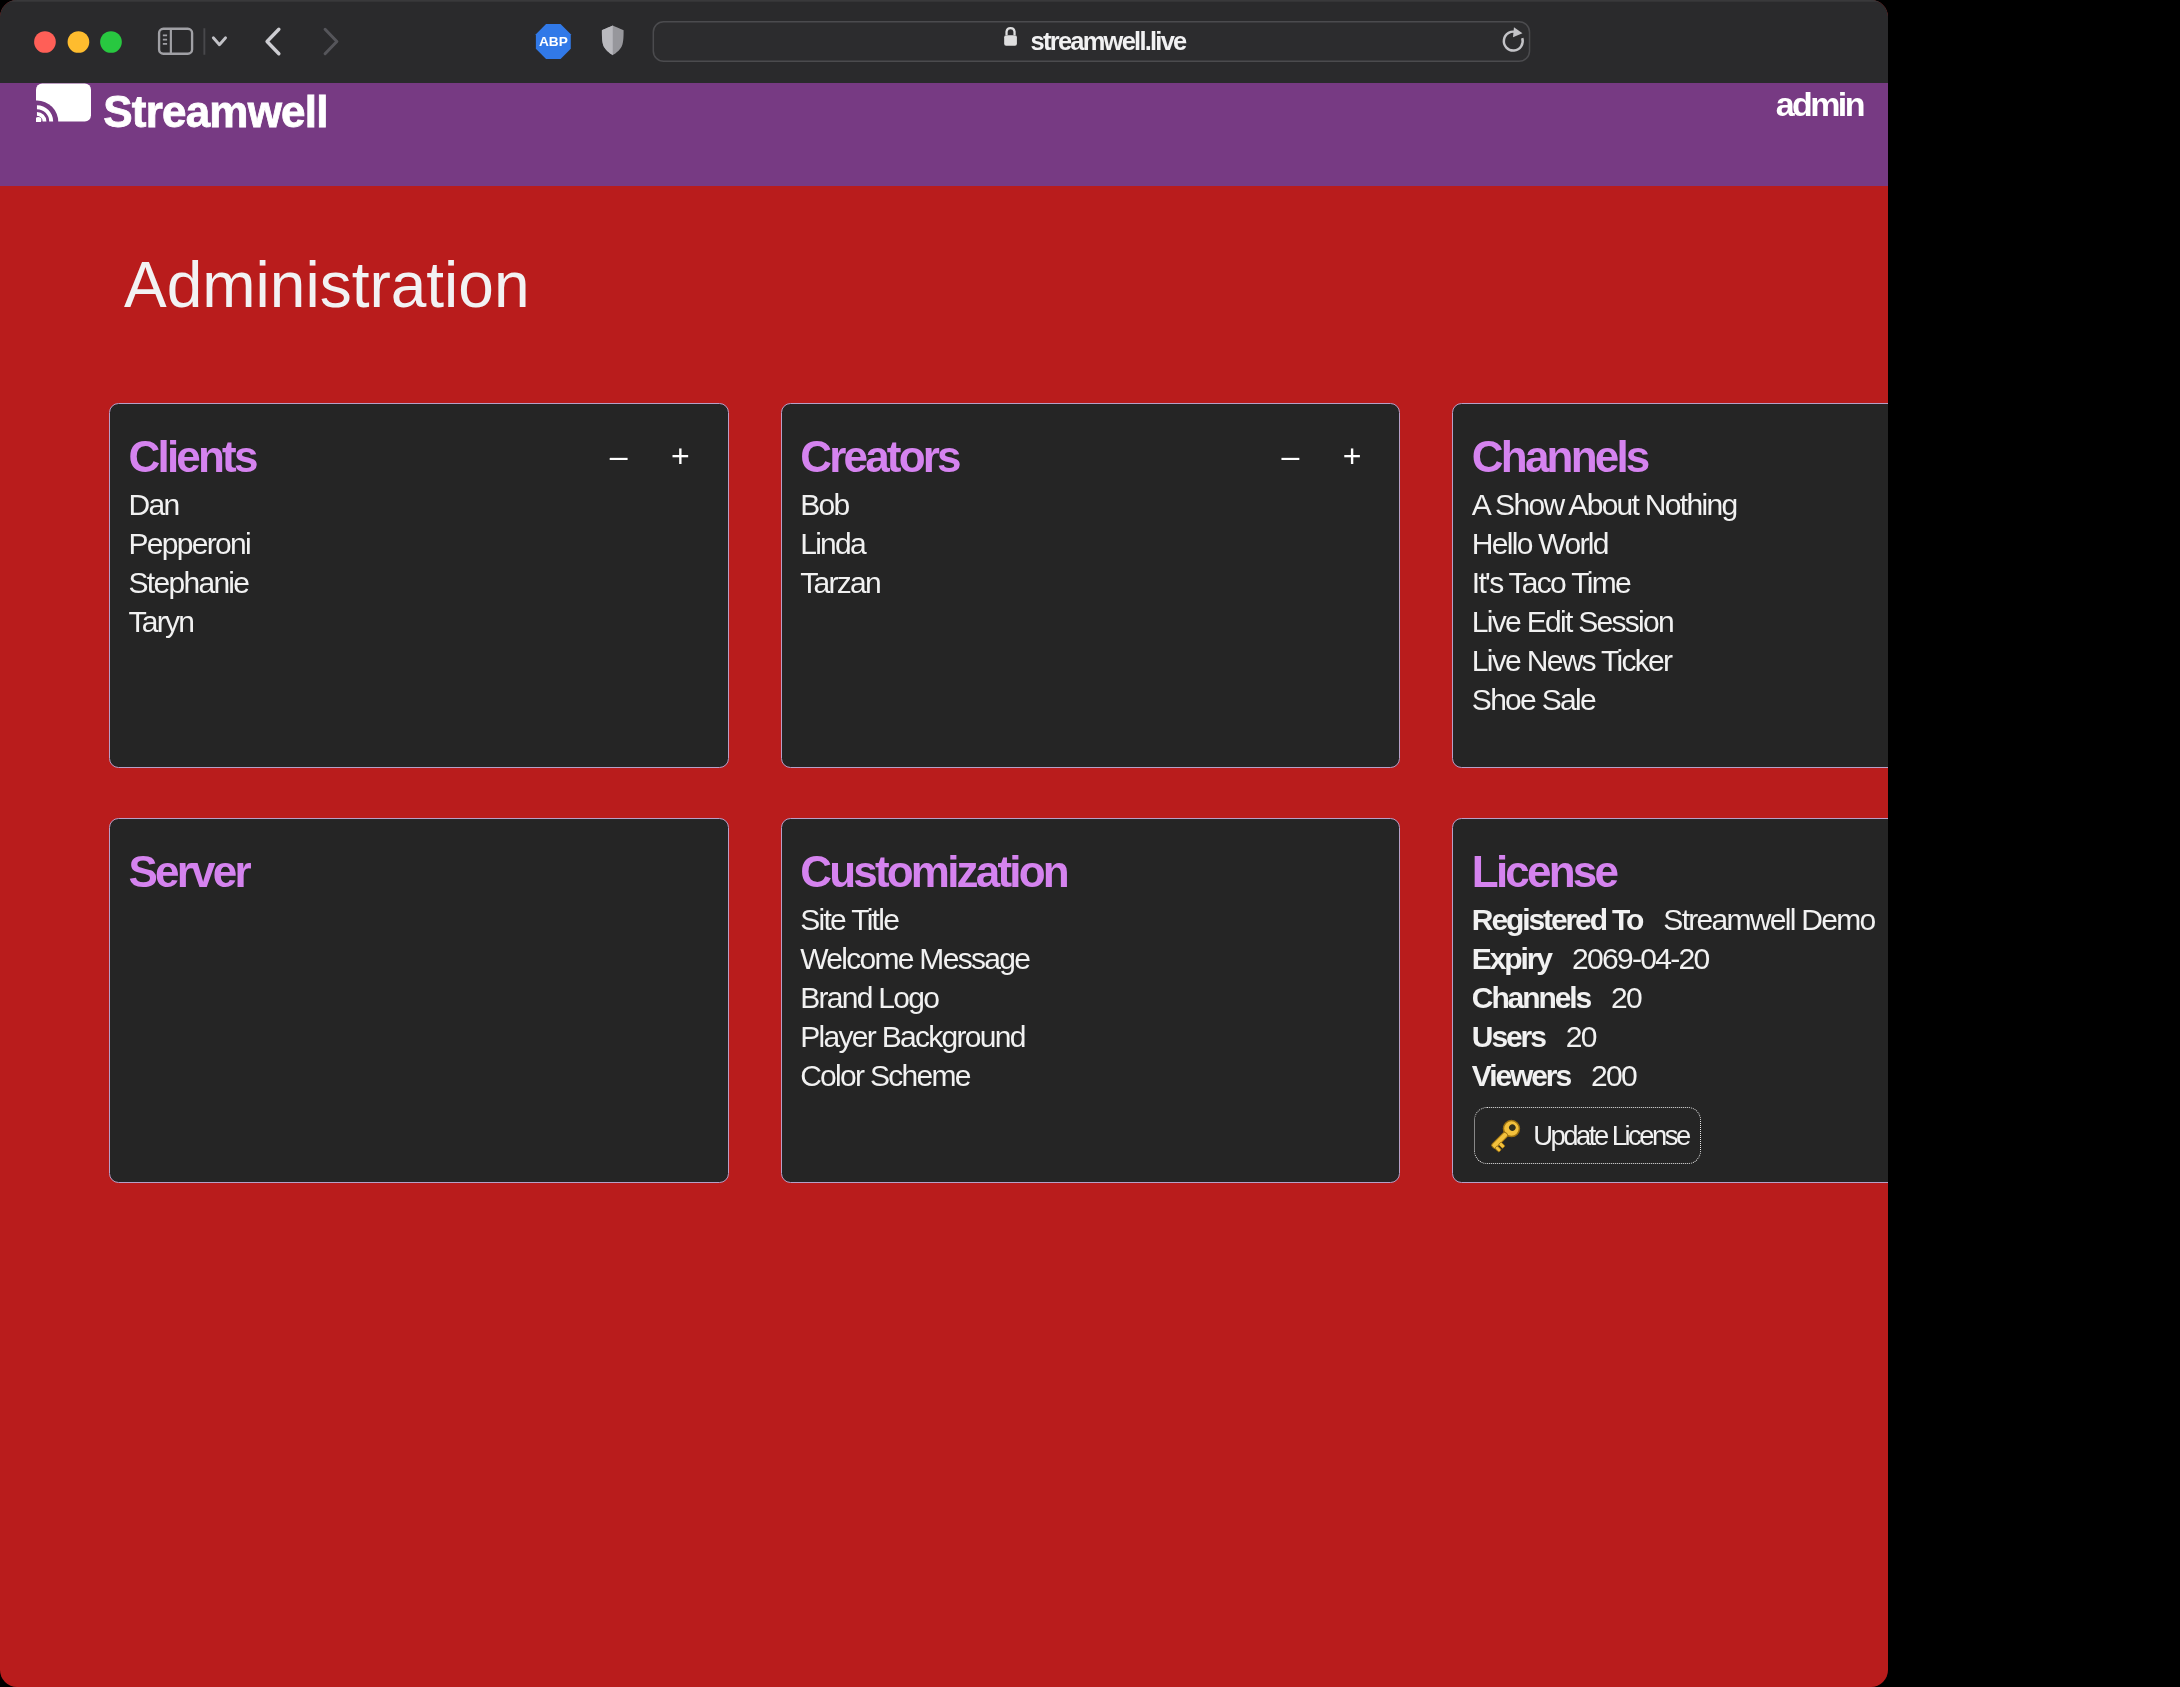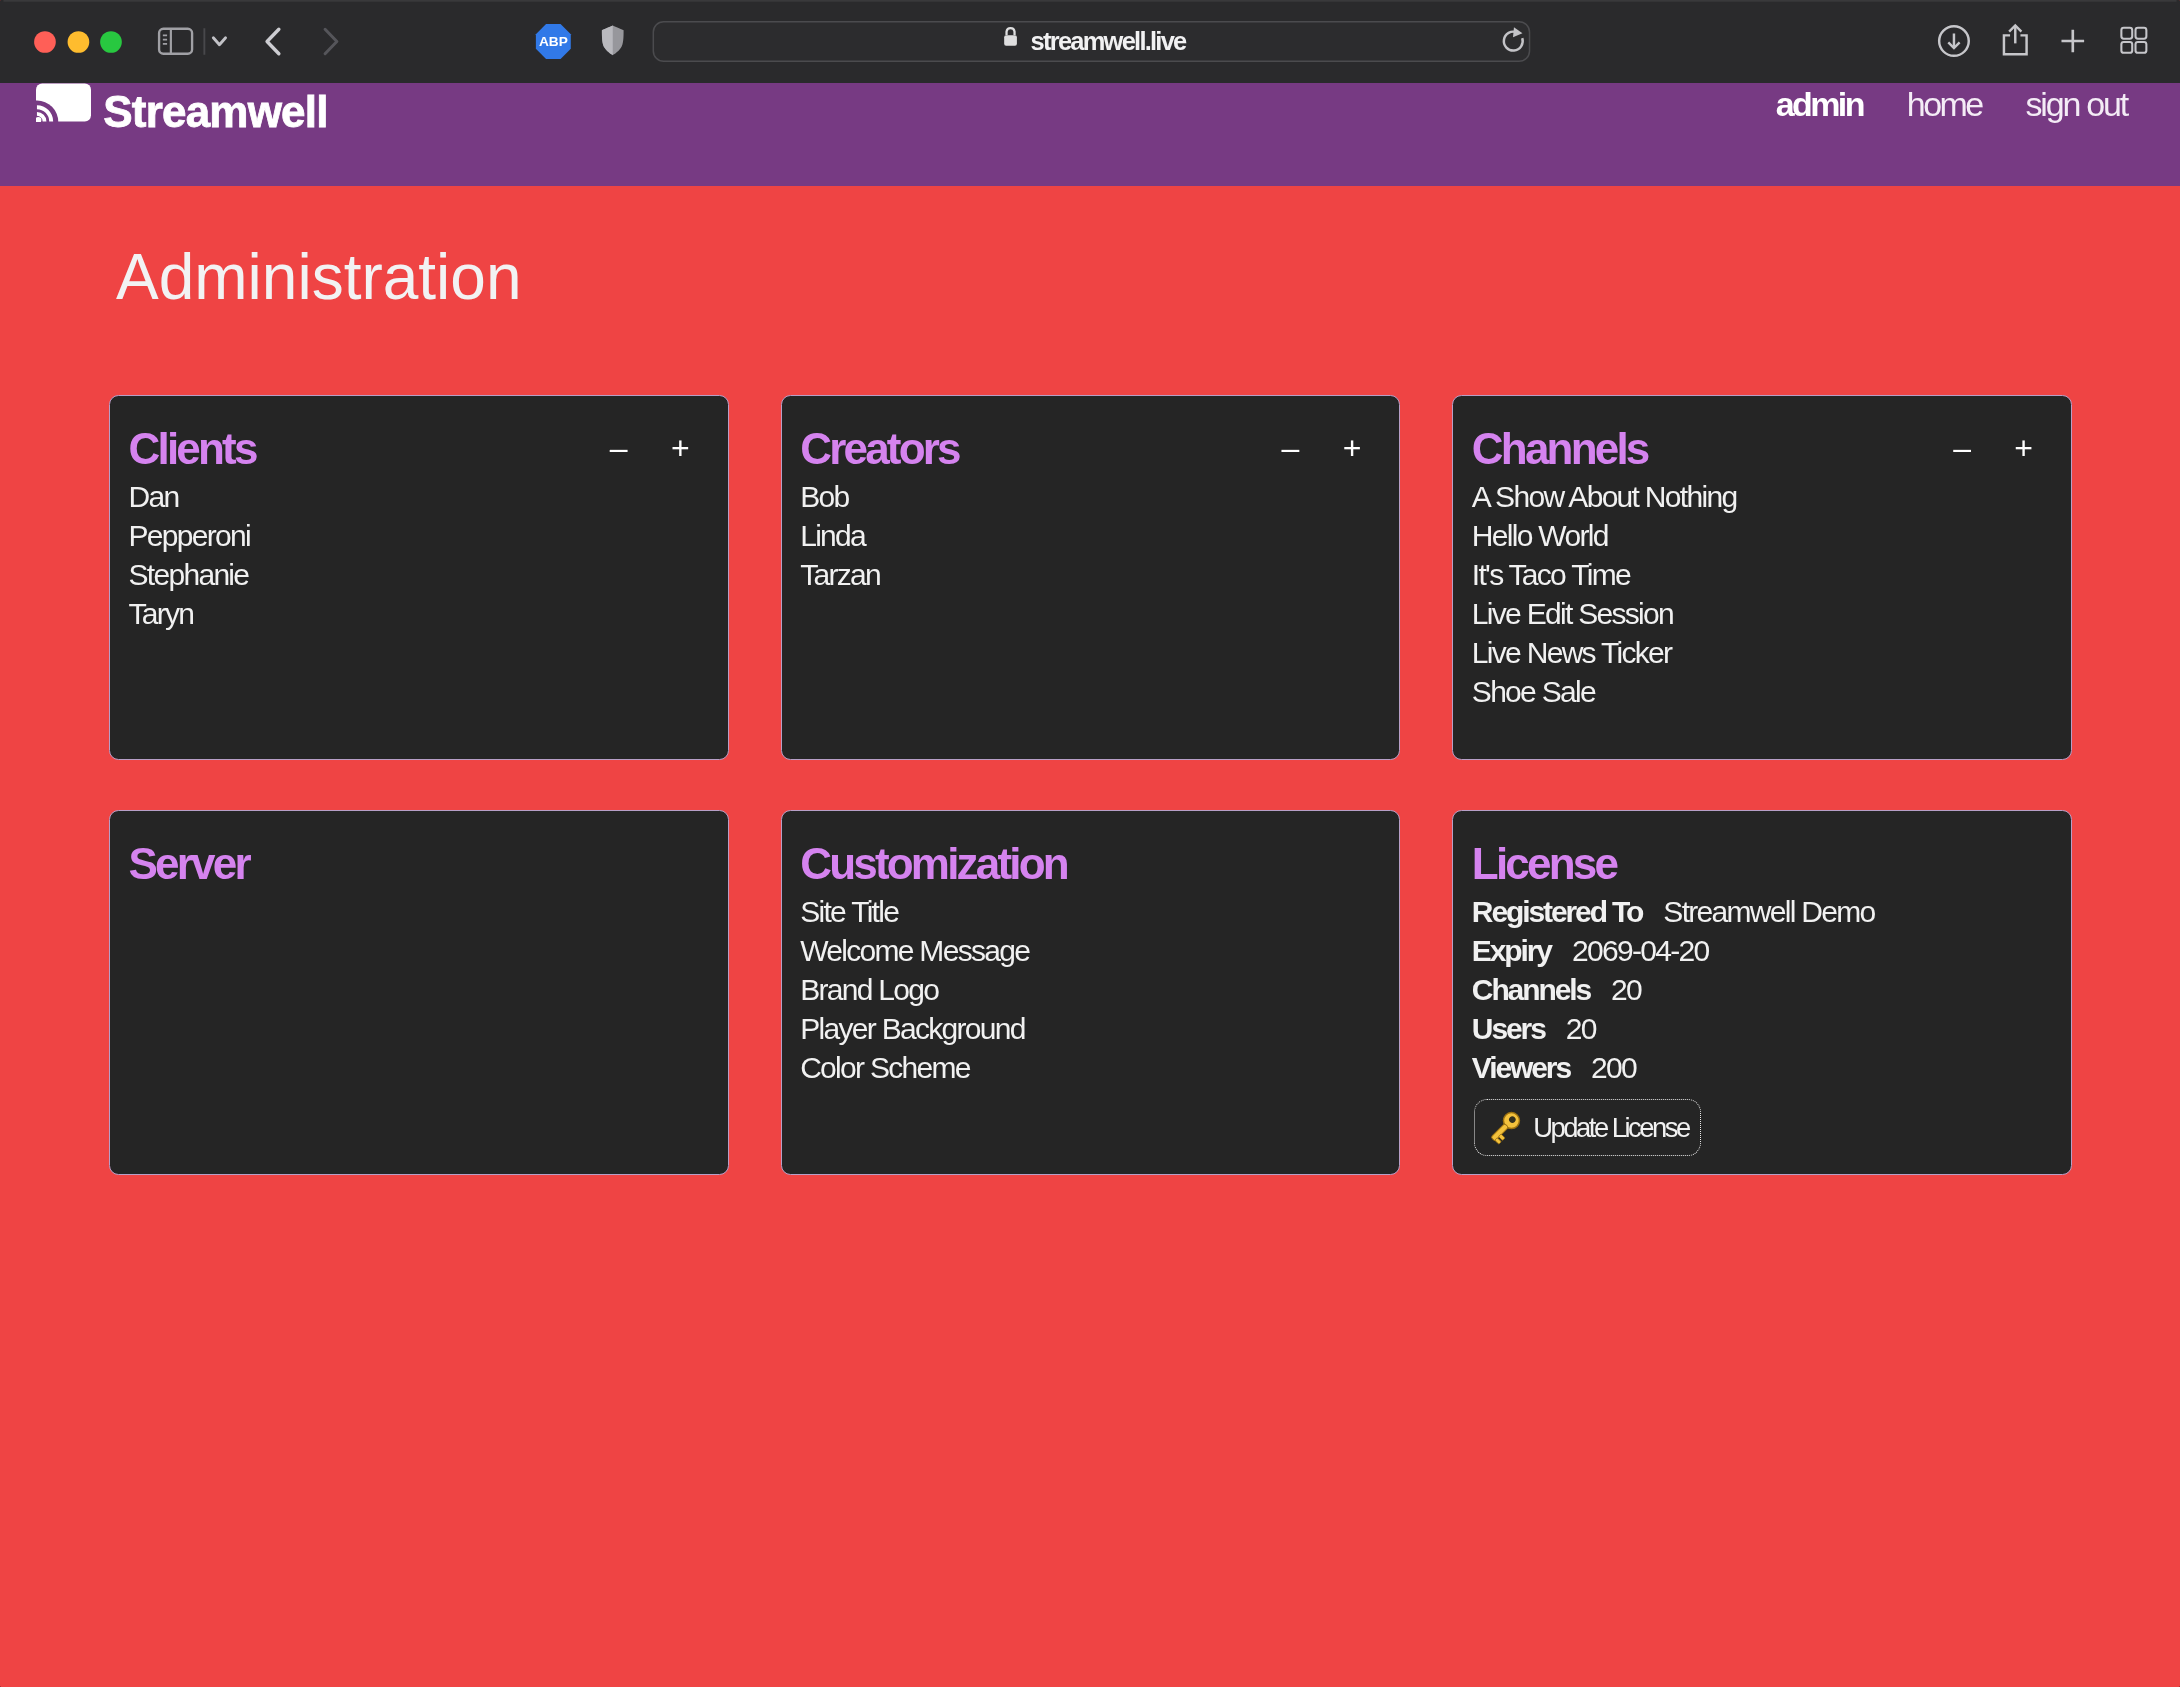--- a/index.html
+++ b/index.html
@@ -1,26 +1,26 @@
 <!DOCTYPE html>
 <html style="font-size:15px"><head>
 <meta charset="utf-8">
 <style>
   * { box-sizing: border-box; }
   html,body { margin:0; padding:0; background:#000; }
   body { font-family:"Liberation Sans", sans-serif; width:2180px; height:1687px; overflow:hidden; }
-  .window { position:relative; width:2180px; height:1687px; border-radius:1px; overflow:hidden; background:#ef4444; }
+  .window { position:relative; width:1888px; height:1687px; border-radius:17px; overflow:hidden; background:#b91c1c; }
   .chrome { position:relative; width:2180px; height:83px; background:#2a2a2c; }
   .navbar { position:relative; width:2180px; height:103px; background:#773a83; display:flex; align-items:flex-start; }
   .logo { margin-left:36px; display:flex; align-items:center; }
   .brand { color:#fff; font-weight:bold; -webkit-text-stroke:0.8px #fff; font-size:44px; letter-spacing:-0.8px; margin-left:12.3px; position:relative; top:3.8px; }
   .navlinks { margin-left:auto; margin-right:53px; display:flex; align-items:center; gap:44px; font-size:34px; letter-spacing:-2.6px; color:#f4ecf6; position:relative; top:1.9px;}
   .navlinks .b { font-weight:bold; color:#fff; }
   main { position:relative; }
-  h1 { margin:4px; padding:50px 0 0 112px; font-size:64px; font-weight:normal; color:#f2f2f3; letter-spacing:0px; line-height:74px; }
+  h1 { margin:12px; padding:50px 0 0 112px; font-size:64px; font-weight:normal; color:#f2f2f3; letter-spacing:0px; line-height:74px; }
   .grid { position:absolute; left:109px; top:205px; width:1963px; display:grid;
           grid-template-columns:repeat(3, 1fr); column-gap:52px; row-gap:50px; grid-auto-rows:365px; }
   .card { position:relative; background:#252525; border:1.9px solid #b79fc7; border-radius:9.5px; padding:29px 23px 0 18.5px; }
   .card h3 { margin:0; font-size:44px; line-height:47px; color:#d583ef; letter-spacing:-2.8px; font-weight:bold; }
   .card ul { list-style:none; margin:5px 0 0 0; padding:0; }
   .card li, .lrow { font-size:30px; line-height:39px; color:#f1f1f1; letter-spacing:-1.7px; }
   .ops { position:absolute; top:29px; right:0; height:47px; display:flex; align-items:center; }
   .ops span { color:#fff; font-size:32px; letter-spacing:0; }
   .ops .m { position:absolute; right:100px; }
   .ops .p { position:absolute; right:38px; }

